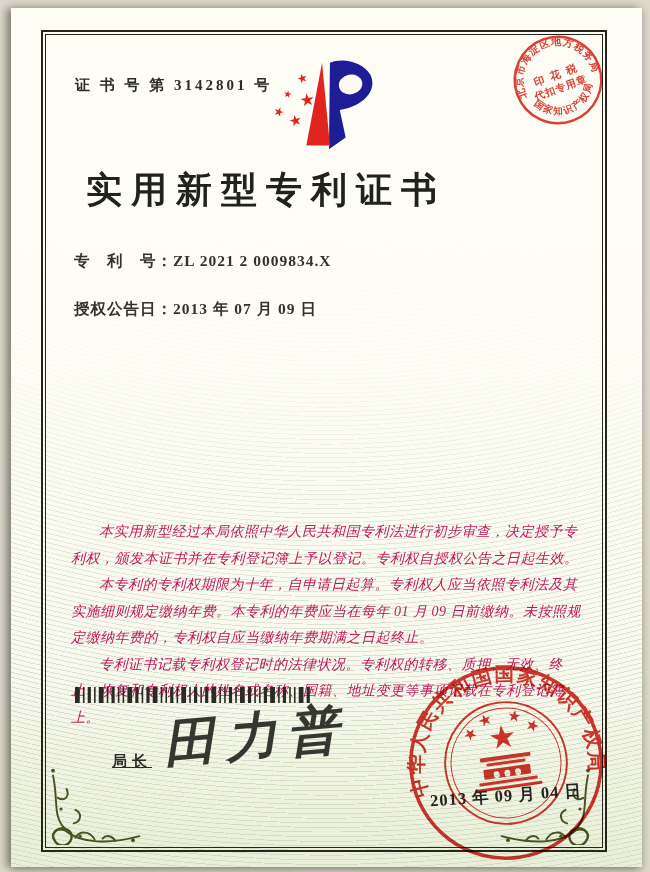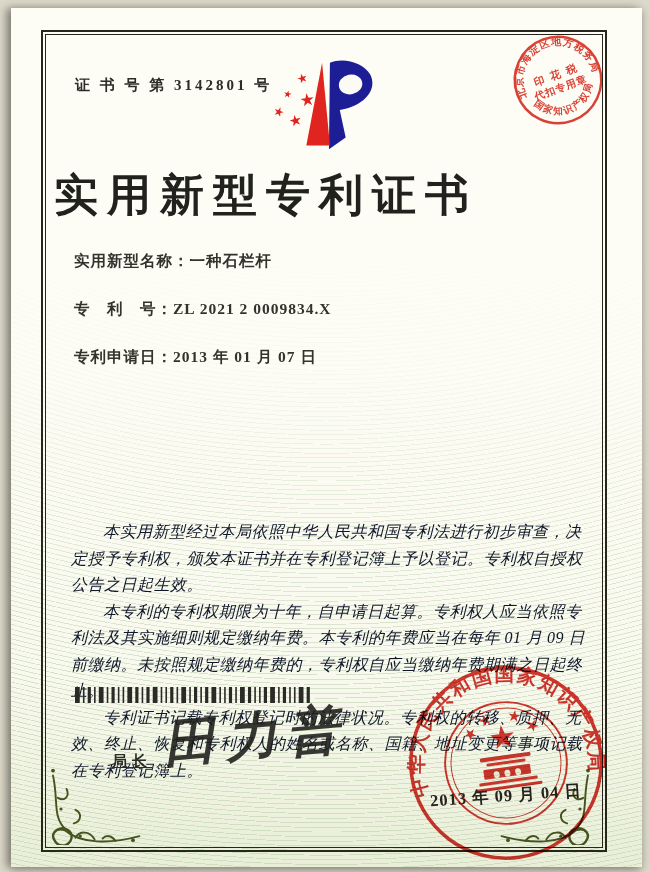--- a/index.html
+++ b/index.html
@@ -14,26 +14,26 @@
         #fdfcf5 0%, #fdfcf5 26%, rgba(253,252,245,.88) 42%,
         rgba(249,250,238,.45) 58%, rgba(232,240,212,.18) 78%,
         rgba(205,220,176,.42) 100%);}
   .frame{position:absolute;left:30px;top:22px;width:566px;height:822px;
          border:2px solid #26261b;box-sizing:border-box;}
   .frame::before{content:"";position:absolute;inset:2px;border:1px solid #26261b;}
   .cert-number{position:absolute;left:64px;top:68px;font-size:15px;font-weight:600;
          letter-spacing:3px;color:#2c2c26;}
   .logo{position:absolute;left:256px;top:50px;width:118px;height:104px;}
   .title{position:absolute;left:30px;top:158px;width:450px;text-align:center;
-         font-size:44px;font-weight:700;letter-spacing:9px;color:#21211d;}
+         font-size:36px;font-weight:700;letter-spacing:9px;color:#21211d;}
   .fields{position:absolute;left:63px;top:243px;width:490px;}
   .field-row{height:48px;font-size:15.5px;font-weight:600;color:#33332c;letter-spacing:1px;}
   .field-row .lab{white-space:pre;}
-  .paras{position:absolute;left:60px;top:511px;width:516px;font-size:16px;
-         line-height:26.5px;color:#0f172a;font-style:italic;font-weight:500;}
+  .paras{position:absolute;left:60px;top:511px;width:516px;font-size:14px;
+         line-height:26.5px;color:#be185d;font-style:italic;font-weight:500;}
   .paras p{margin:0;text-indent:2em;letter-spacing:.5px;}
   .barcode{position:absolute;left:64px;top:679px;width:238px;height:16px;}
   .sig-label{position:absolute;left:101px;top:744px;font-size:15px;letter-spacing:5px;
          color:#2d2d28;font-weight:600;text-decoration:underline;}
   .sig-name{position:absolute;left:152px;top:694px;font-size:52px;color:#1d1d1a;
          font-style:italic;font-weight:700;transform:rotate(-5deg);letter-spacing:10px;
          opacity:.88;}
   .office-seal{position:absolute;left:392px;top:652px;width:206px;height:206px;
          transform:rotate(-8deg);mix-blend-mode:multiply;opacity:.92;}
   .seal-date{position:absolute;left:388px;top:777px;width:214px;text-align:center;
@@ -75,23 +75,22 @@
           <use href="#star5" transform="translate(41,42) scale(7) rotate(-8)"></use>
           <use href="#star5" transform="translate(12,54) scale(5) rotate(20)"></use>
           <use href="#star5" transform="translate(29,63) scale(6) rotate(-14)"></use>
         </g>
       </svg>
     </div>
 
     <div class="title">实用新型专利证书</div>
 
     <div class="fields">
-      <div class="field-row"><span class="lab">实用新型名称：</span><span>一种石栏杆</span></div>
       <div class="field-row"><span class="lab">专　利　号：</span><span>ZL 2021 2 0009834.X</span></div>
-      <div class="field-row"><span class="lab">专利申请日：</span><span>2013 年 01 月 07 日</span></div>
+      <div class="field-row"><span class="lab">授权公告日：</span><span>2013 年 07 月 09 日</span></div>
     </div>
 
     <div class="paras">
       <p>本实用新型经过本局依照中华人民共和国专利法进行初步审查，决定授予专利权，颁发本证书并在专利登记簿上予以登记。专利权自授权公告之日起生效。</p>
       <p>本专利的专利权期限为十年，自申请日起算。专利权人应当依照专利法及其实施细则规定缴纳年费。本专利的年费应当在每年 01 月 09 日前缴纳。未按照规定缴纳年费的，专利权自应当缴纳年费期满之日起终止。</p>
       <p>专利证书记载专利权登记时的法律状况。专利权的转移、质押、无效、终止、恢复和专利权人的姓名或名称、国籍、地址变更等事项记载在专利登记簿上。</p>
     </div>
 
     <div class="barcode">
       <svg viewBox="0 0 150 10" width="238" height="16" preserveAspectRatio="none">

